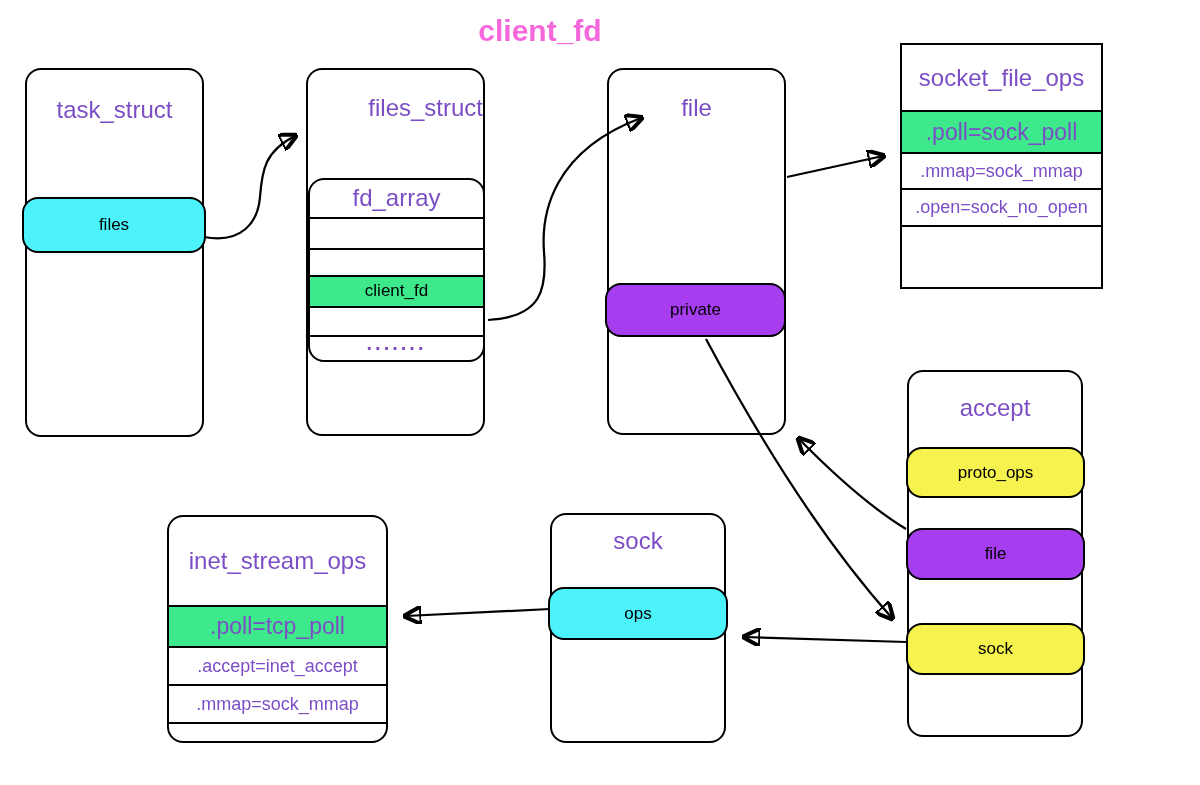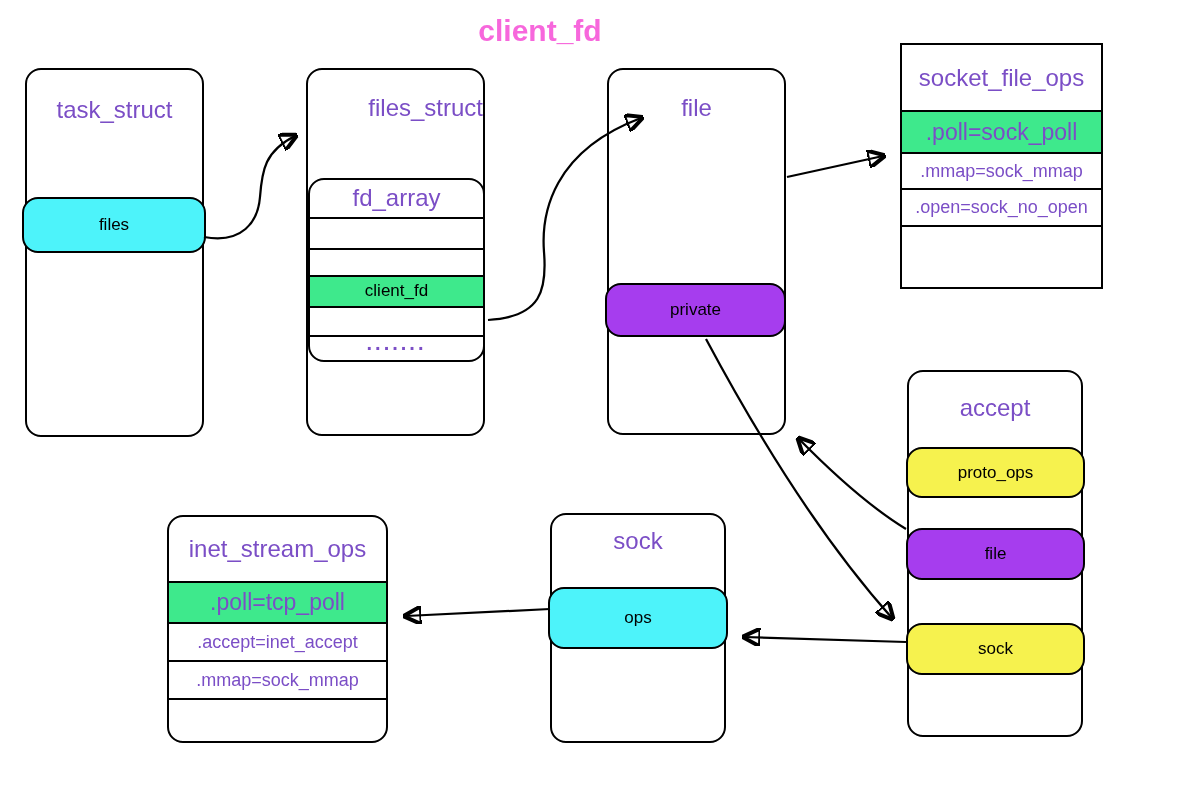--- a/index.html
+++ b/index.html
@@ -82,24 +82,24 @@
   <div class="box rounded" style="left:907px;top:370px;width:176px;height:367px;">
     <span class="box-title" style="margin-top:22px;">accept</span>
   </div>
   <div class="pill bg-yellow" style="left:906px;top:447px;width:179px;height:51px;">proto_ops</div>
   <div class="pill bg-purple" style="left:906px;top:528px;width:179px;height:52px;">file</div>
   <div class="pill bg-yellow" style="left:906px;top:623px;width:179px;height:52px;">sock</div>
 
   <div class="box rounded" style="left:550px;top:513px;width:176px;height:230px;">
     <span class="box-title" style="margin-top:12px;">sock</span>
   </div>
-  <div class="pill bg-cyan" style="left:548px;top:587px;width:180px;height:62px;">ops</div>
+  <div class="pill bg-cyan" style="left:548px;top:587px;width:180px;height:53px;">ops</div>
 
   <div class="table rounded" style="left:167px;top:515px;width:221px;height:228px;">
-    <div class="trow trow-header" style="height:64px;">inet_stream_ops</div>
+    <div class="trow trow-header" style="height:88px;">inet_stream_ops</div>
     <div class="trow trow-big bg-green" style="height:41px;">.poll=tcp_poll</div>
     <div class="trow trow-small" style="height:38px;">.accept=inet_accept</div>
     <div class="trow trow-small" style="height:38px;">.mmap=sock_mmap</div>
     <div class="trow" style="flex:1;"></div>
   </div>
 
   <svg class="arrows" width="1200" height="785" viewBox="0 0 1200 785">
     <defs>
       <marker id="ah" viewBox="0 0 10 10" refX="8.5" refY="5" markerWidth="8" markerHeight="8" orient="auto-start-reverse">
         <path d="M 0 0 L 10 5 L 0 10 z" fill="#000" stroke="none"></path>

